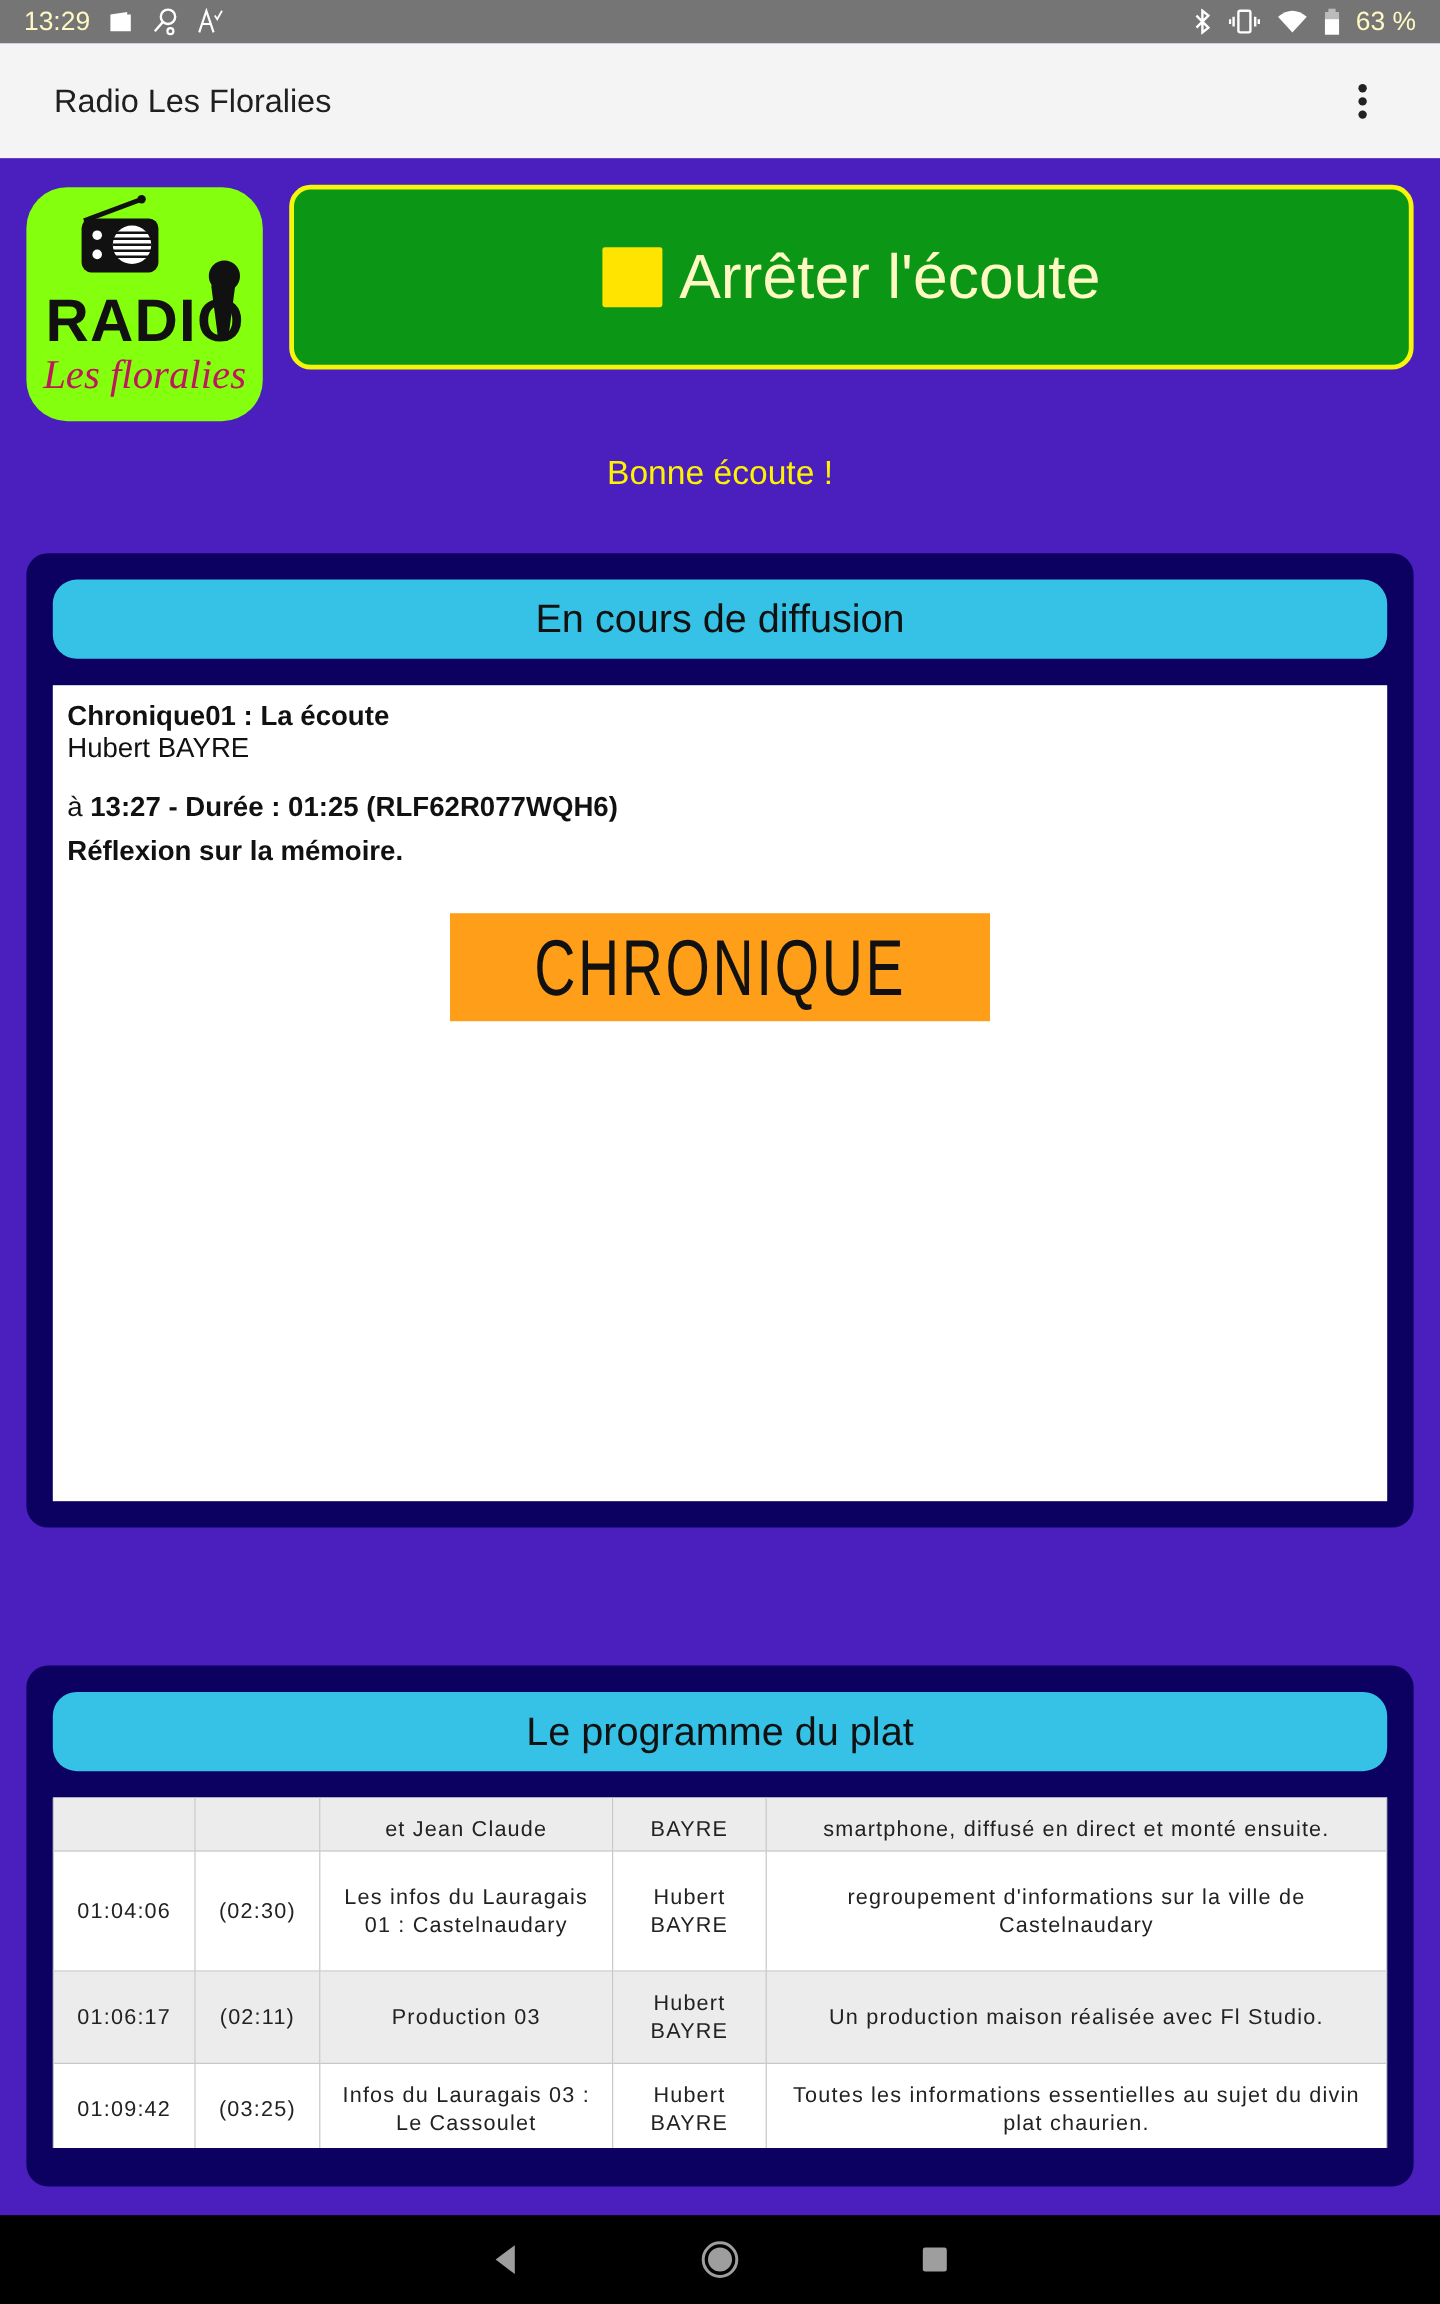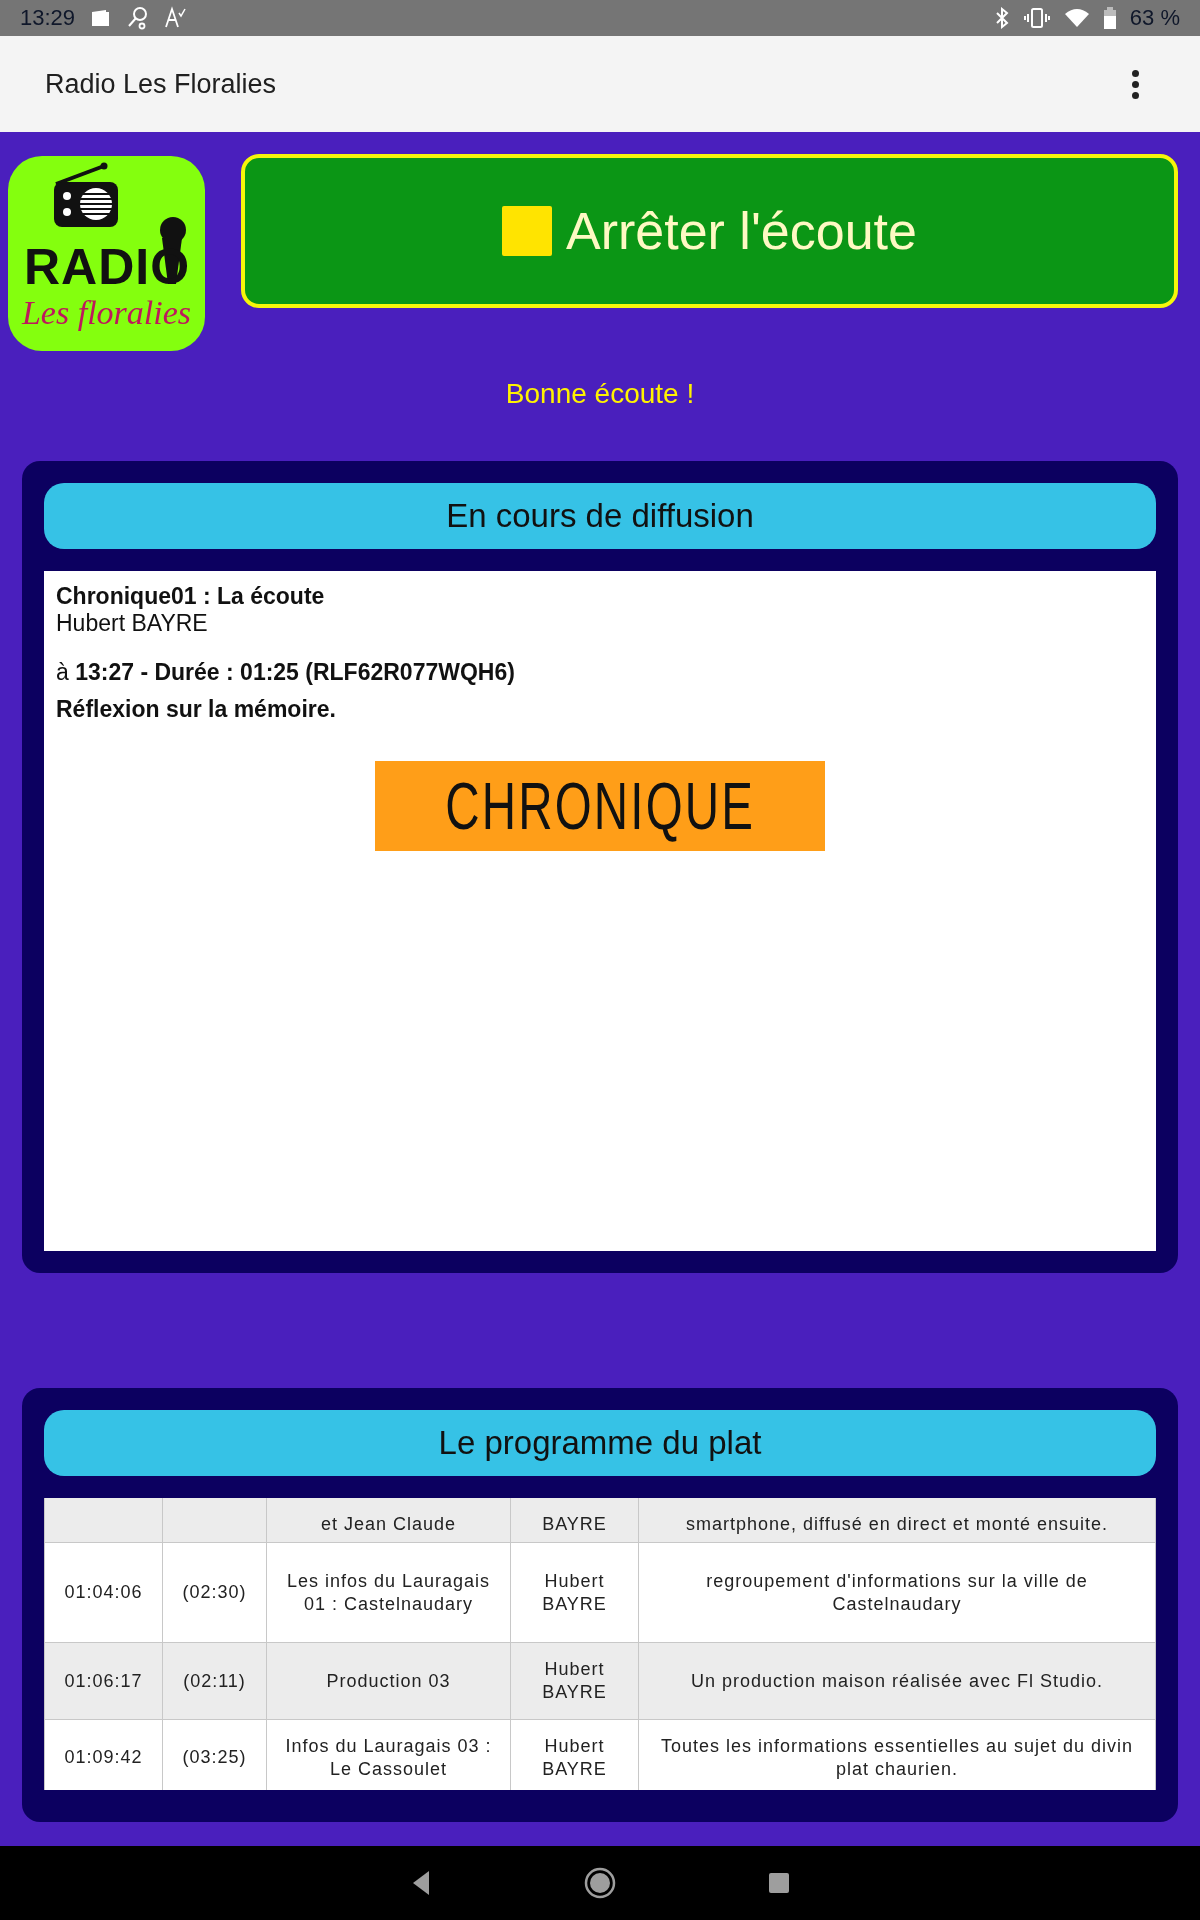--- a/index.html
+++ b/index.html
@@ -1,31 +1,31 @@
 <!DOCTYPE html>
 <html><head>
   <meta charset="utf-8">
   <style>
     * { box-sizing: border-box; margin: 0; padding: 0; }
     html, body { width: 1200px; height: 1920px; overflow: hidden; }
     body { font-family: "Liberation Sans", "DejaVu Sans", sans-serif; background: #4a1fbd; position: relative; }
 
-    .status-bar { position: absolute; left: 0; top: 0; width: 1200px; height: 36px; background: #757575; color: #0f172a; display: flex; align-items: center; padding: 0 20px; font-size: 22px; }
+    .status-bar { position: absolute; left: 0; top: 0; width: 1200px; height: 36px; background: #757575; color: #fef9c3; display: flex; align-items: center; padding: 0 20px; font-size: 22px; }
     .status-left { display: flex; align-items: center; gap: 14px; }
     .status-right { margin-left: auto; display: flex; align-items: center; gap: 14px; }
     .sb-icon { display: inline-flex; align-items: center; justify-content: center; }
 
     .app-bar { position: absolute; left: 0; top: 36px; width: 1200px; height: 96px; background: #f4f4f4; display: flex; align-items: center; padding: 0 45px; }
     .app-title { font-size: 27px; color: #202020; }
     .overflow-menu { margin-left: auto; width: 40px; height: 60px; display: flex; flex-direction: column; align-items: center; justify-content: center; gap: 4px; cursor: pointer; }
     .overflow-menu span { width: 7px; height: 7px; background: #222; border-radius: 50%; display: block; }
 
     .content { position: absolute; left: 0; top: 132px; width: 1200px; height: 1714px; background: #4a1fbd; }
 
-    .logo { position: absolute; left: 8px; top: 24px; width: 197px; height: 195px; background: #84ff0e; border-radius: 34px; overflow: hidden; }
+    .logo { position: absolute; left: 22px; top: 24px; width: 197px; height: 195px; background: #84ff0e; border-radius: 34px; overflow: hidden; }
     .logo-radio-text { position: absolute; left: 4px; top: 82px; width: 190px; text-align: center; font-size: 50px; font-weight: bold; color: #111; letter-spacing: 1px; font-family: "Liberation Sans", sans-serif; }
     .logo-script { position: absolute; left: 0; top: 138px; width: 197px; text-align: center; font-size: 34px; font-style: italic; color: #be185d; font-family: "Liberation Serif", serif; }
 
     .stop-button { position: absolute; left: 241px; top: 22px; width: 937px; height: 154px; background: #0b9615; border: 4px solid #f6f60a; border-radius: 18px; display: flex; align-items: center; justify-content: center; gap: 14px; cursor: pointer; }
     .stop-square { width: 50px; height: 50px; background: #ffe400; border-radius: 2px; }
     .stop-label { font-size: 52px; color: #fef9c3; }
 
     .greeting { position: absolute; left: 0; top: 246px; width: 1200px; text-align: center; font-size: 28px; color: #fff200; }
 
     .panel { position: absolute; left: 22px; width: 1156px; background: #0c0060; border-radius: 18px; }

